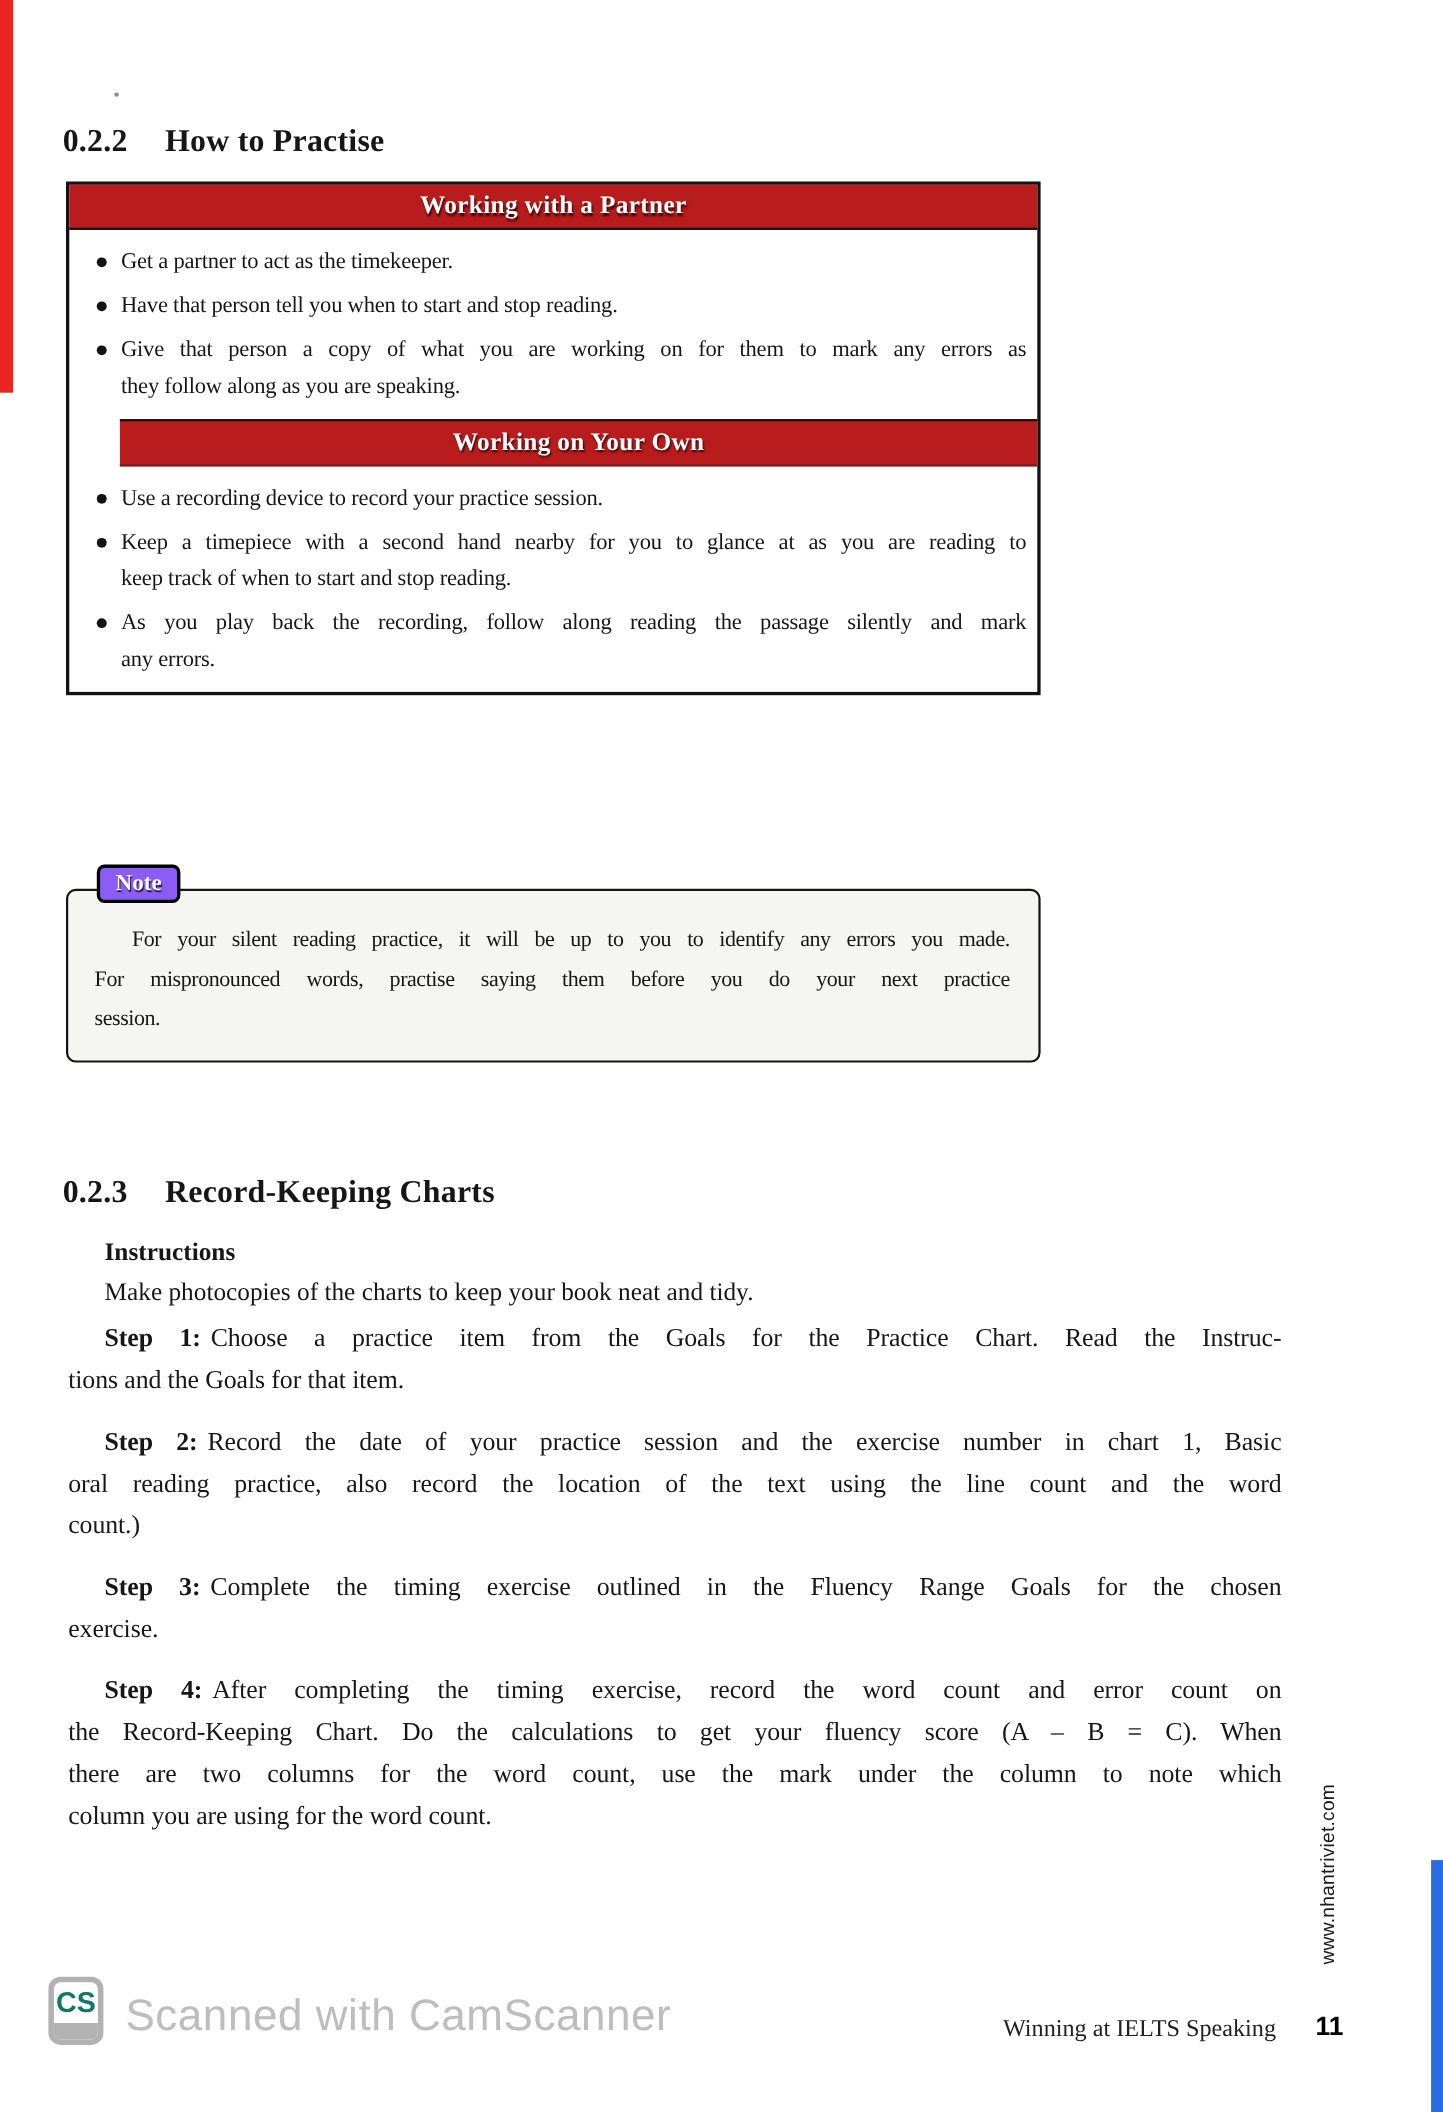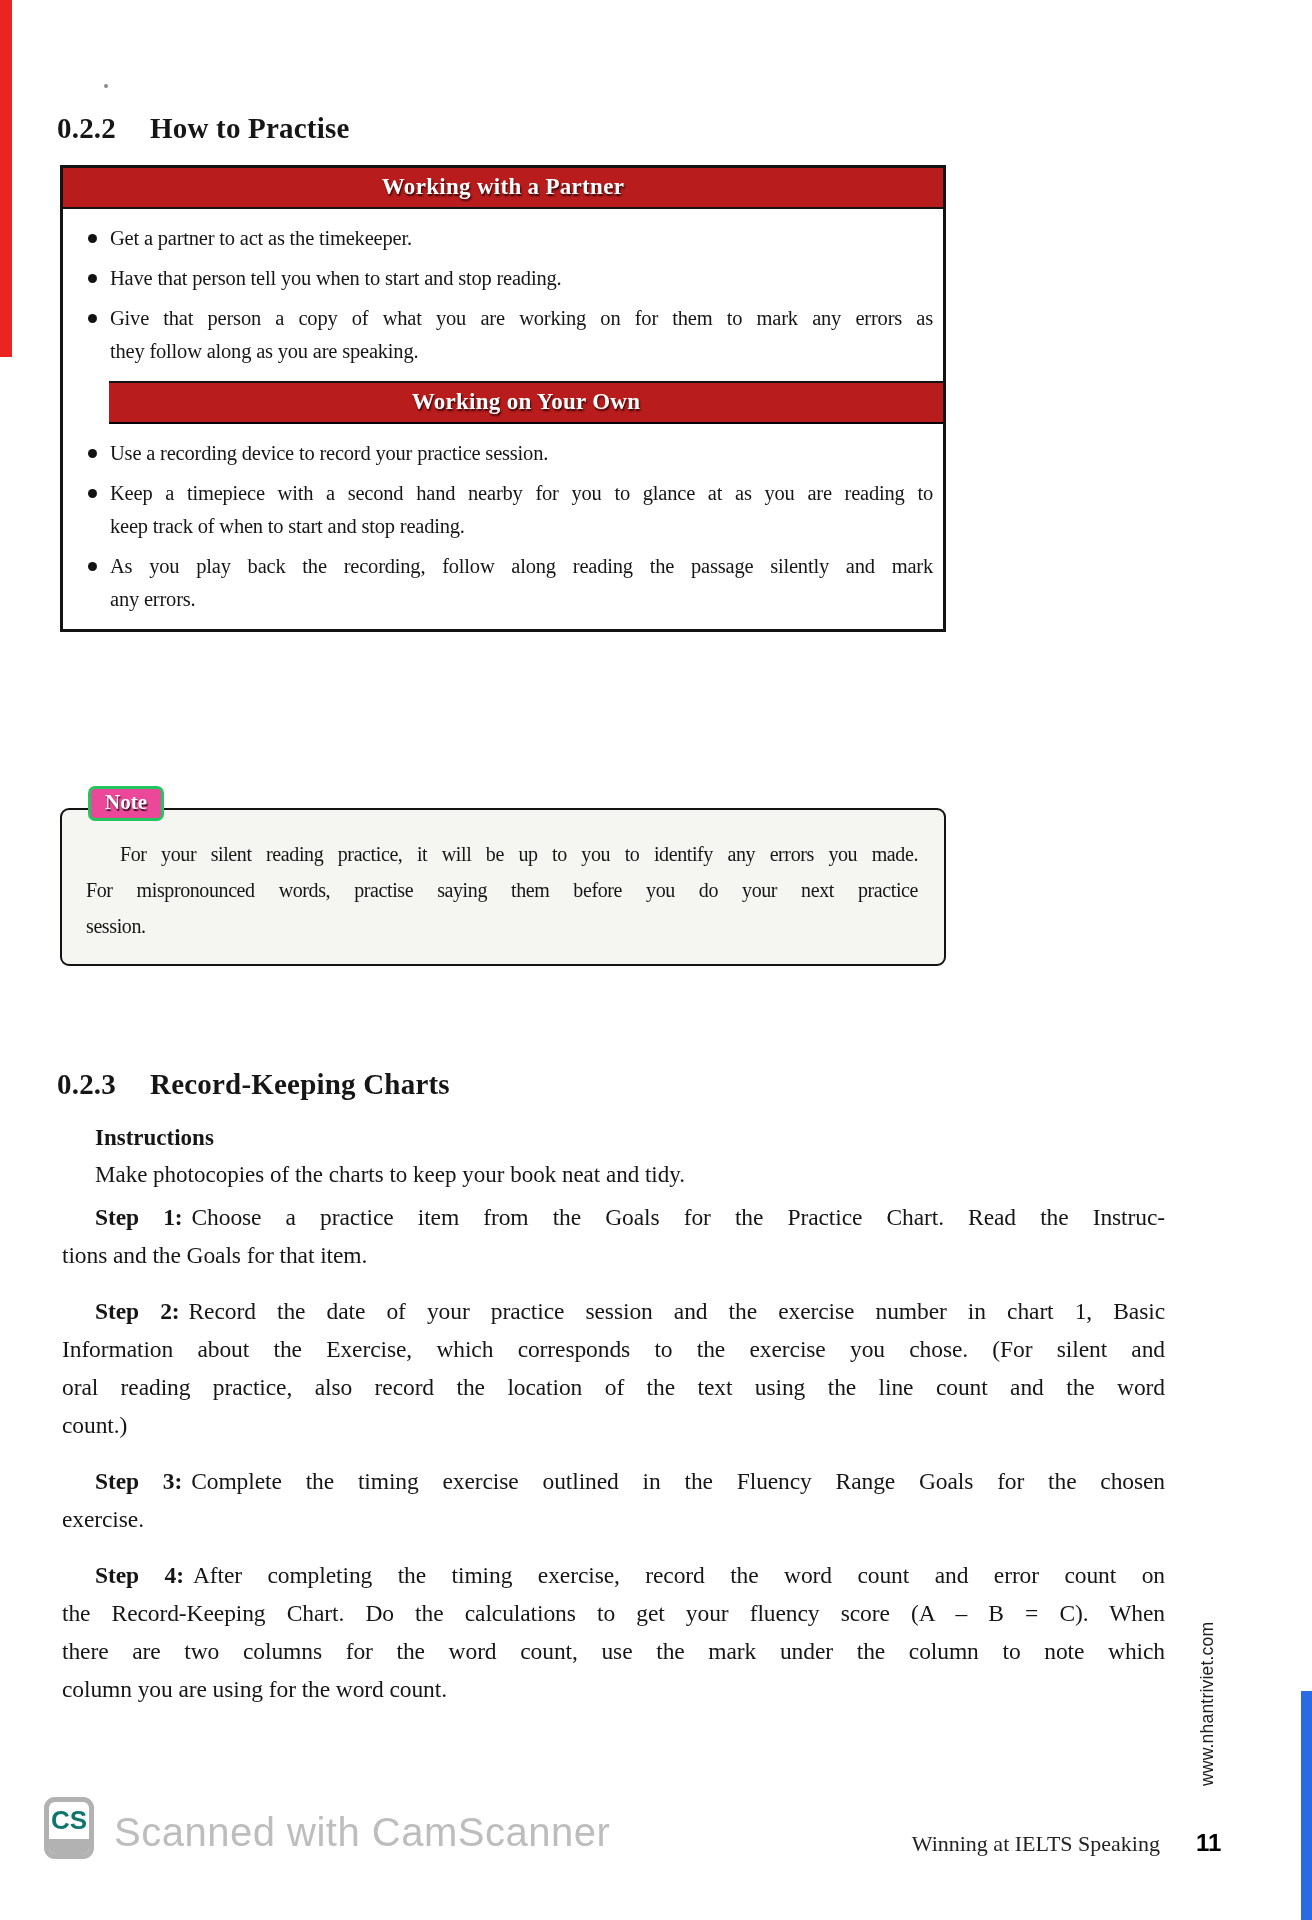--- a/index.html
+++ b/index.html
@@ -28,37 +28,37 @@
     position:absolute;left:60px;top:165px;width:886px;
     border:3px solid #131313;background:#fff;box-sizing:border-box;
   }
   .gray-bar{
     background:#b91c1c;color:#fff;text-align:center;
     font-weight:bold;font-size:23px;padding:6px 0 7px 0;
     text-shadow:1px 2px 2px rgba(0,0,0,0.75);
     letter-spacing:0.3px;
   }
   .gray-bar.first{border-bottom:2px solid #131313;}
-  .gray-bar.second{border-top:2px solid #131313;border-bottom:2px solid #000000;margin-left:46px;}
+  .gray-bar.second{border-top:2px solid #131313;border-bottom:2px solid #7f1d1d;margin-left:46px;}
   .bullets{padding:13px 10px 13px 25px;}
   .bullet{display:flex;margin:0 0 7px 0;justify-content:flex-end;}
   .bullet:last-child{margin-bottom:0;}
   .bdot{flex:none;width:9px;height:9px;border-radius:50%;background:#131313;margin:12px 13px 0 0;}
   .btext{flex:1;font-size:20.5px;line-height:33px;letter-spacing:-0.2px;}
   .bl{text-align:justify;text-align-last:justify;}
   .bl.last{text-align-last:left;}
 
   
   .note-box{
     position:absolute;left:60px;top:808px;width:886px;height:158px;
     background:#f5f5f2;border:2px solid #131313;border-radius:9px;box-sizing:border-box;
   }
   .note-tab{
     position:absolute;left:26px;top:-24px;
-    background:#ec4899;border:3px solid #22c55e;border-radius:7px;
+    background:#8b5cf6;border:3px solid #000000;border-radius:7px;
     color:#fff;font-weight:bold;font-size:21px;padding:1px 14px 3px 14px;
     text-shadow:1px 2px 1px rgba(0,0,0,0.8);
   }
   .note-body{padding:26px 26px 0 24px;font-size:20px;line-height:36px;letter-spacing:-0.4px;}
   .nl{text-align:justify;text-align-last:justify;}
   .nl.first{padding-left:34px;}
   .nl.last{text-align-last:left;}
 
   
   .instr-h{position:absolute;left:95px;top:1125px;font-weight:bold;font-size:23px;}
@@ -182,21 +182,20 @@
 
   <div class="steps">
 
     <div class="step">
       <div class="sline first"><span class="step-label">Step 1:</span><span>Choose a practice item from the Goals for the Practice Chart. Read the Instruc-</span></div>
       <div class="sline last">tions and the Goals for that item.</div>
     </div>
 
     <div class="step">
       <div class="sline first"><span class="step-label">Step 2:</span><span>Record the date of your practice session and the exercise number in chart 1, Basic</span></div>
-      <div class="sline">Information about the Exercise, which corresponds to the exercise you chose. (For silent and</div>
       <div class="sline">oral reading practice, also record the location of the text using the line count and the word</div>
       <div class="sline last">count.)</div>
     </div>
 
     <div class="step">
       <div class="sline first"><span class="step-label">Step 3:</span><span>Complete the timing exercise outlined in the Fluency Range Goals for the chosen</span></div>
       <div class="sline last">exercise.</div>
     </div>
 
     <div class="step">

